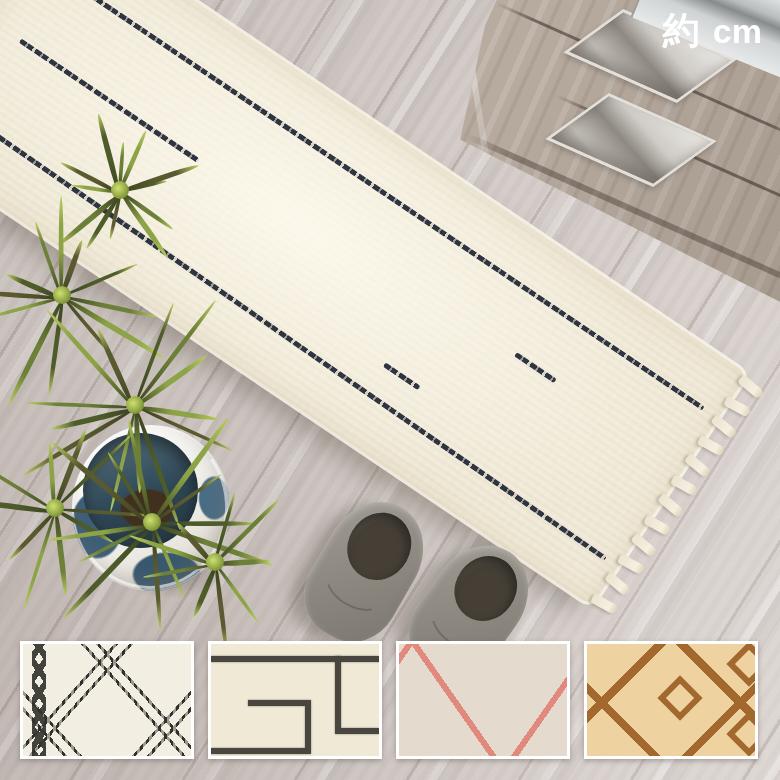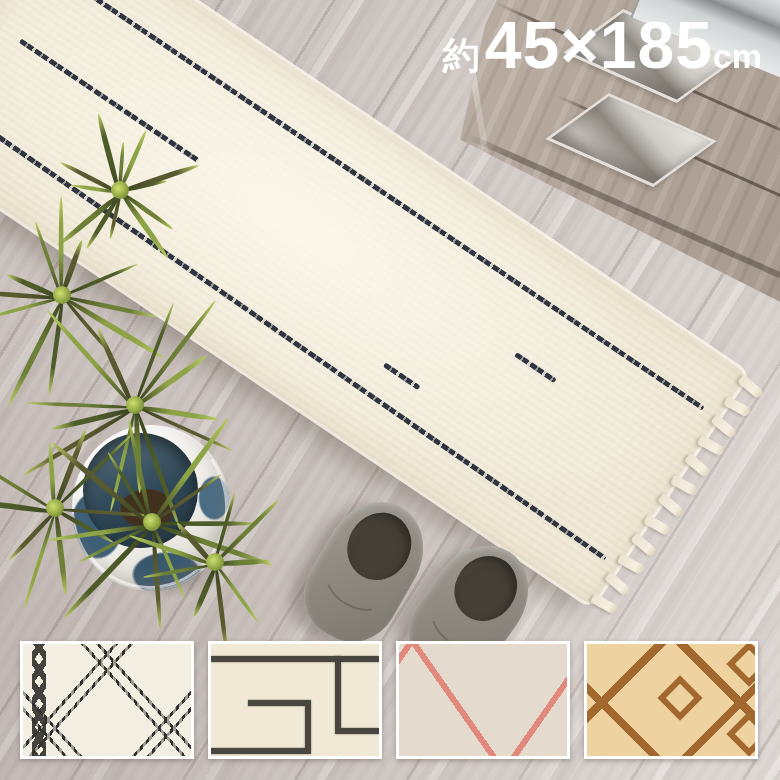--- a/index.html
+++ b/index.html
@@ -112,21 +112,21 @@
     background:radial-gradient(ellipse at 55% 62%, var(--slip-open,#453f36) 0 55%, #575349 72%, #6e6a61 100%);
     box-shadow:inset 0 5px 9px rgba(0,0,0,.5);}
   .slipper::after{content:"";position:absolute;left:14%;right:14%;top:44%;height:30%;border-radius:50%;
     border:2px solid transparent;border-bottom-color:rgba(58,53,46,.3);}
 
   
   .size-label{position:absolute;top:12px;right:18px;display:flex;align-items:baseline;
     color:#fff;font-weight:700;line-height:1;letter-spacing:0;}
   .size-label .approx{font-size:37px;margin-right:5px;}
   .size-label .dims{font-size:66px;letter-spacing:1px;}
-  .size-label .unit{font-size:34px;margin-left:0;}
+  .size-label .unit{font-size:34px;margin-left:8px;}
 
   
   .thumbs{position:absolute;left:0;right:0;top:641px;height:118px;
     padding:0 22px 0 20px;display:flex;justify-content:space-between;box-sizing:border-box;}
   .thumb{width:174px;height:118px;background:#fff;padding:3px;box-sizing:border-box;
     box-shadow:0 2px 5px rgba(88,76,66,.4);cursor:pointer;}
   .swatch{position:relative;width:100%;height:100%;overflow:hidden;background-color:var(--base);}
   
   .s1{background-image:
       repeating-linear-gradient(90deg, rgba(243,239,227,.55) 0 3px, transparent 3px 6px),
@@ -271,21 +271,20 @@
         <span class="leaf" style="left:215px;top:562px;width:74px;height:4px;transform:rotate(285deg);background:linear-gradient(90deg,#39421f,#4e5c2a 45%,#4e5c2a 72%,#b9cb62)"></span>
         <span class="leaf" style="left:215px;top:562px;width:91px;height:5px;transform:rotate(314deg);background:linear-gradient(90deg,#39421f,#6d8038 45%,#6d8038 72%,#b9cb62)"></span>
         <span class="bud" style="left:206px;top:553px;"></span>
       </div>
 
     <div class="slipper left"></div>
     <div class="slipper right"></div>
 
     <div class="size-label">
       <span class="approx">約</span>
-      <span class="dims">45×185</span>
       <span class="unit">cm</span>
     </div>
 
     <div class="thumbs">
       <div class="thumb">
         <div class="swatch s1" style="--base: #f2eee1; --line: #32302c;"></div>
       </div>
       <div class="thumb">
         <div class="swatch s2" style="--base: #efe9d5; --line: #48463f;">
           <div class="t2l" style="left:0;right:0;top:12px;height:6px;"></div>

